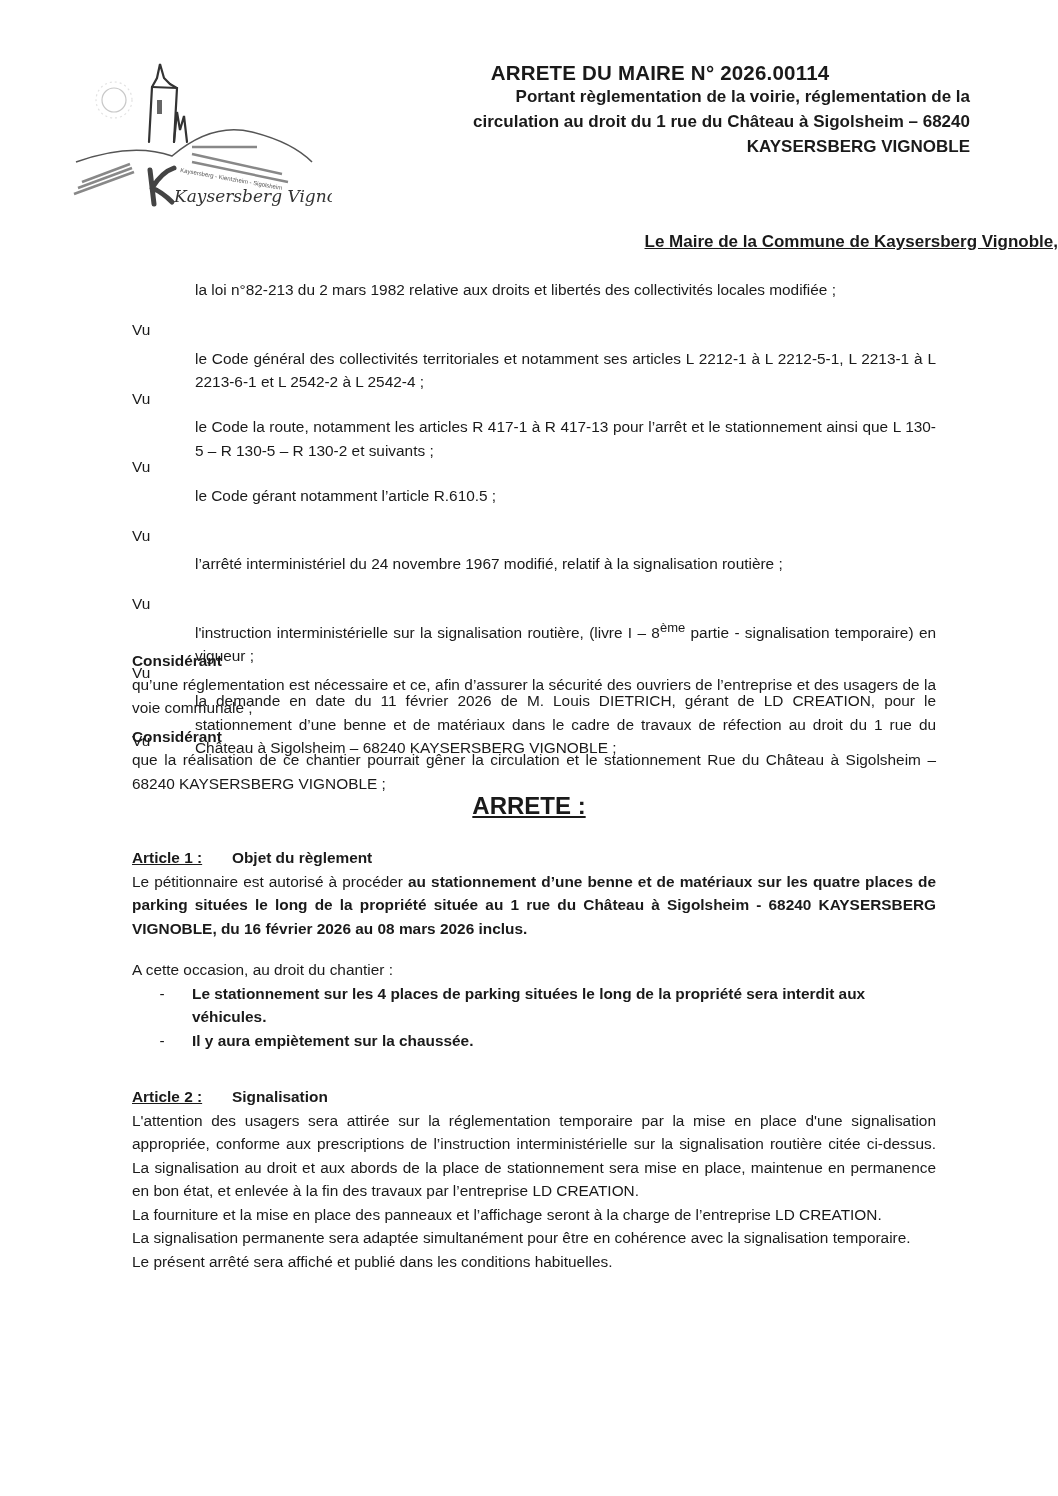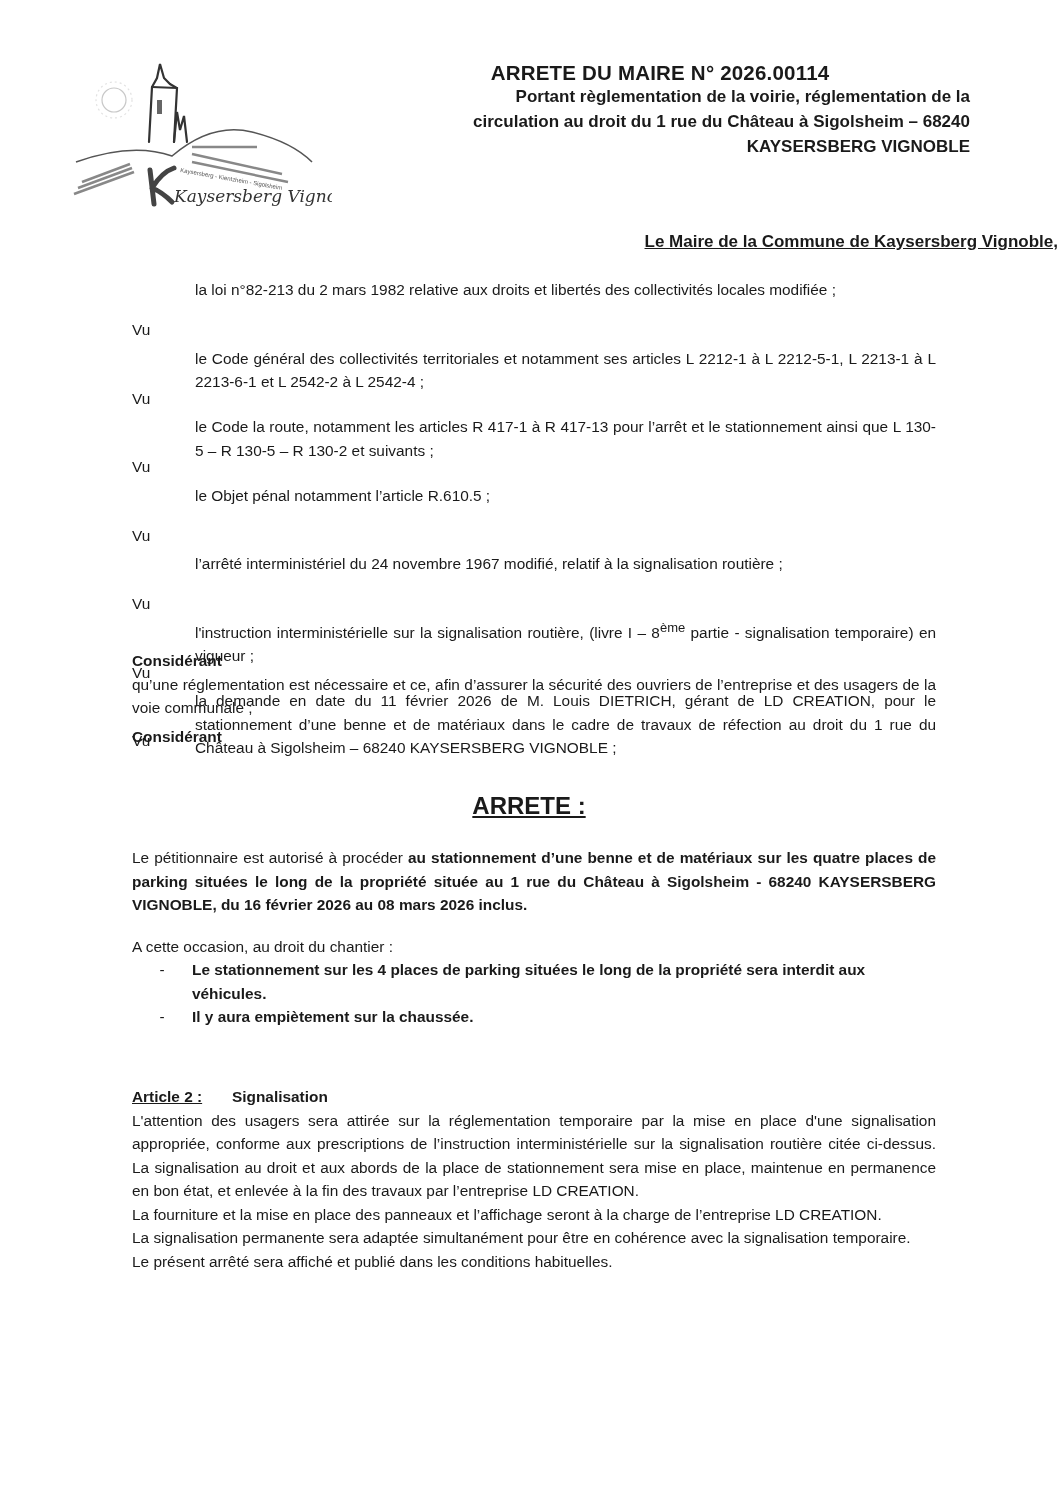--- a/index.html
+++ b/index.html
@@ -81,21 +81,21 @@
   <div class="vu-row">
     <div class="vu-label">Vu</div>
     <div class="vu-text">le Code général des collectivités territoriales et notamment ses articles L 2212-1 à L 2212-5-1, L 2213-1 à L 2213-6-1 et L 2542-2 à L 2542-4 ;</div>
   </div>
   <div class="vu-row">
     <div class="vu-label">Vu</div>
     <div class="vu-text">le Code la route, notamment les articles R 417-1 à R 417-13 pour l’arrêt et le stationnement ainsi que L 130-5 – R 130-5 – R 130-2 et suivants ;</div>
   </div>
   <div class="vu-row">
     <div class="vu-label">Vu</div>
-    <div class="vu-text">le Objet pénal notamment l’article R.610.5 ;</div>
+    <div class="vu-text">le Code gérant notamment l’article R.610.5 ;</div>
   </div>
   <div class="vu-row">
     <div class="vu-label">Vu</div>
     <div class="vu-text">l’arrêté interministériel du 24 novembre 1967 modifié, relatif à la signalisation routière ;</div>
   </div>
   <div class="vu-row">
     <div class="vu-label">Vu</div>
     <div class="vu-text"><span>l'instruction interministérielle sur la signalisation routière, (livre I – 8</span><sup>ème</sup><span> partie - signalisation temporaire) en vigueur ;</span></div>
   </div>
   <div class="vu-row">
@@ -104,26 +104,30 @@
   </div>
 </div>
 
 <div class="cons-list body-text">
   <div class="cons-row">
     <div class="cons-label">Considérant</div>
     <div class="cons-text">qu’une réglementation est nécessaire et ce, afin d’assurer la sécurité des ouvriers de l’entreprise et des usagers de la voie communale ;</div>
   </div>
   <div class="cons-row">
     <div class="cons-label">Considérant</div>
+    <div class="cons-text">que la réalisation de ce chantier pourrait gêner la circulation et le stationnement Rue du Château à Sigolsheim – 68240 KAYSERSBERG VIGNOBLE ;</div>
   </div>
 </div>
 
 <div class="arrete">ARRETE :</div>
 
 <div class="article body-text" style="top:846px;">
+  <div class="art-head">
+    <span class="art-num">Article 1 :</span><span>Objet du règlement</span>
+  </div>
   <div class="justify"><span>Le pétitionnaire est autorisé à procéder </span><span class="b">au stationnement d’une benne et de matériaux sur les quatre places de parking situées le long de la propriété située au 1 rue du Château à Sigolsheim - 68240 KAYSERSBERG VIGNOBLE, du 16 février 2026 au 08 mars 2026 inclus.</span></div>
   <div style="height:18px;"></div>
   <div>A cette occasion, au droit du chantier :</div>
   <ul class="dash-list">
     <li>
         <span class="dash">-</span>
         <span class="dash-text">Le stationnement sur les 4 places de parking situées le long de la propriété sera interdit aux véhicules.</span>
       </li>
     <li>
         <span class="dash">-</span>

